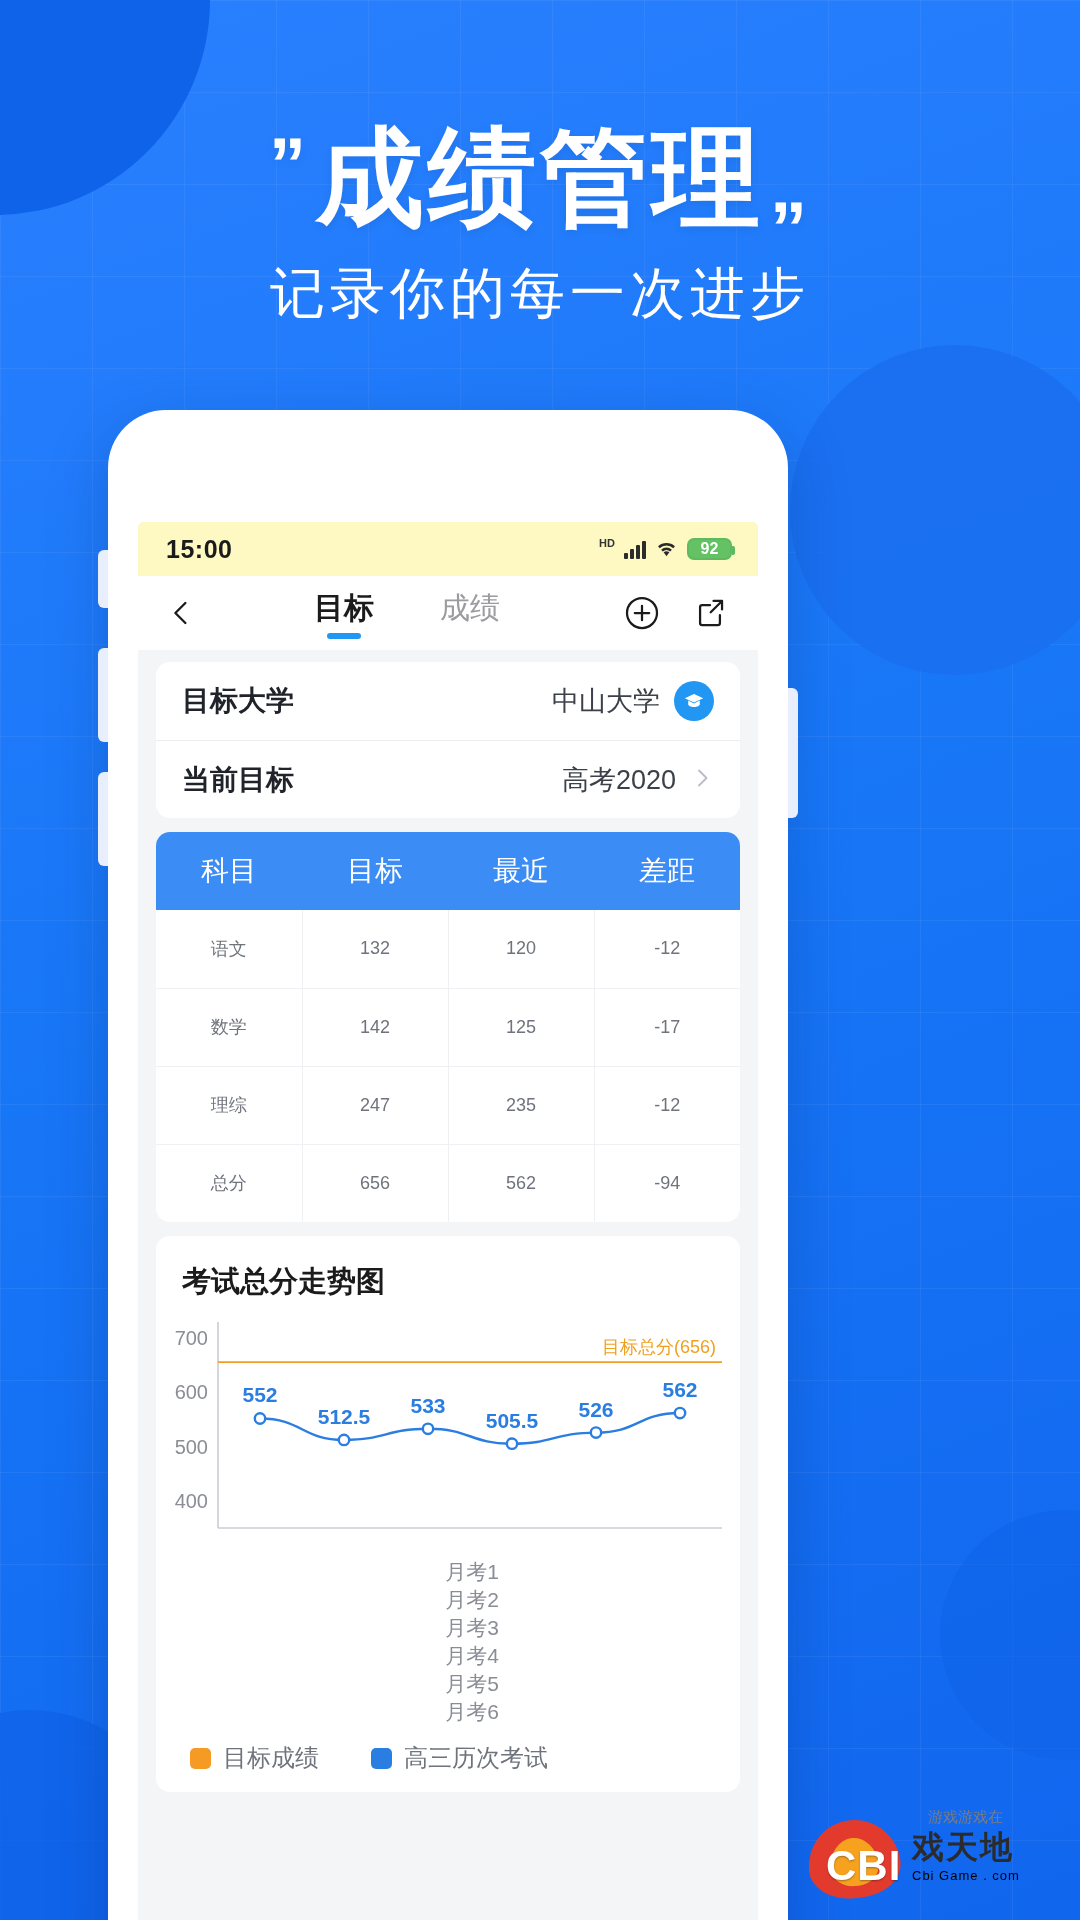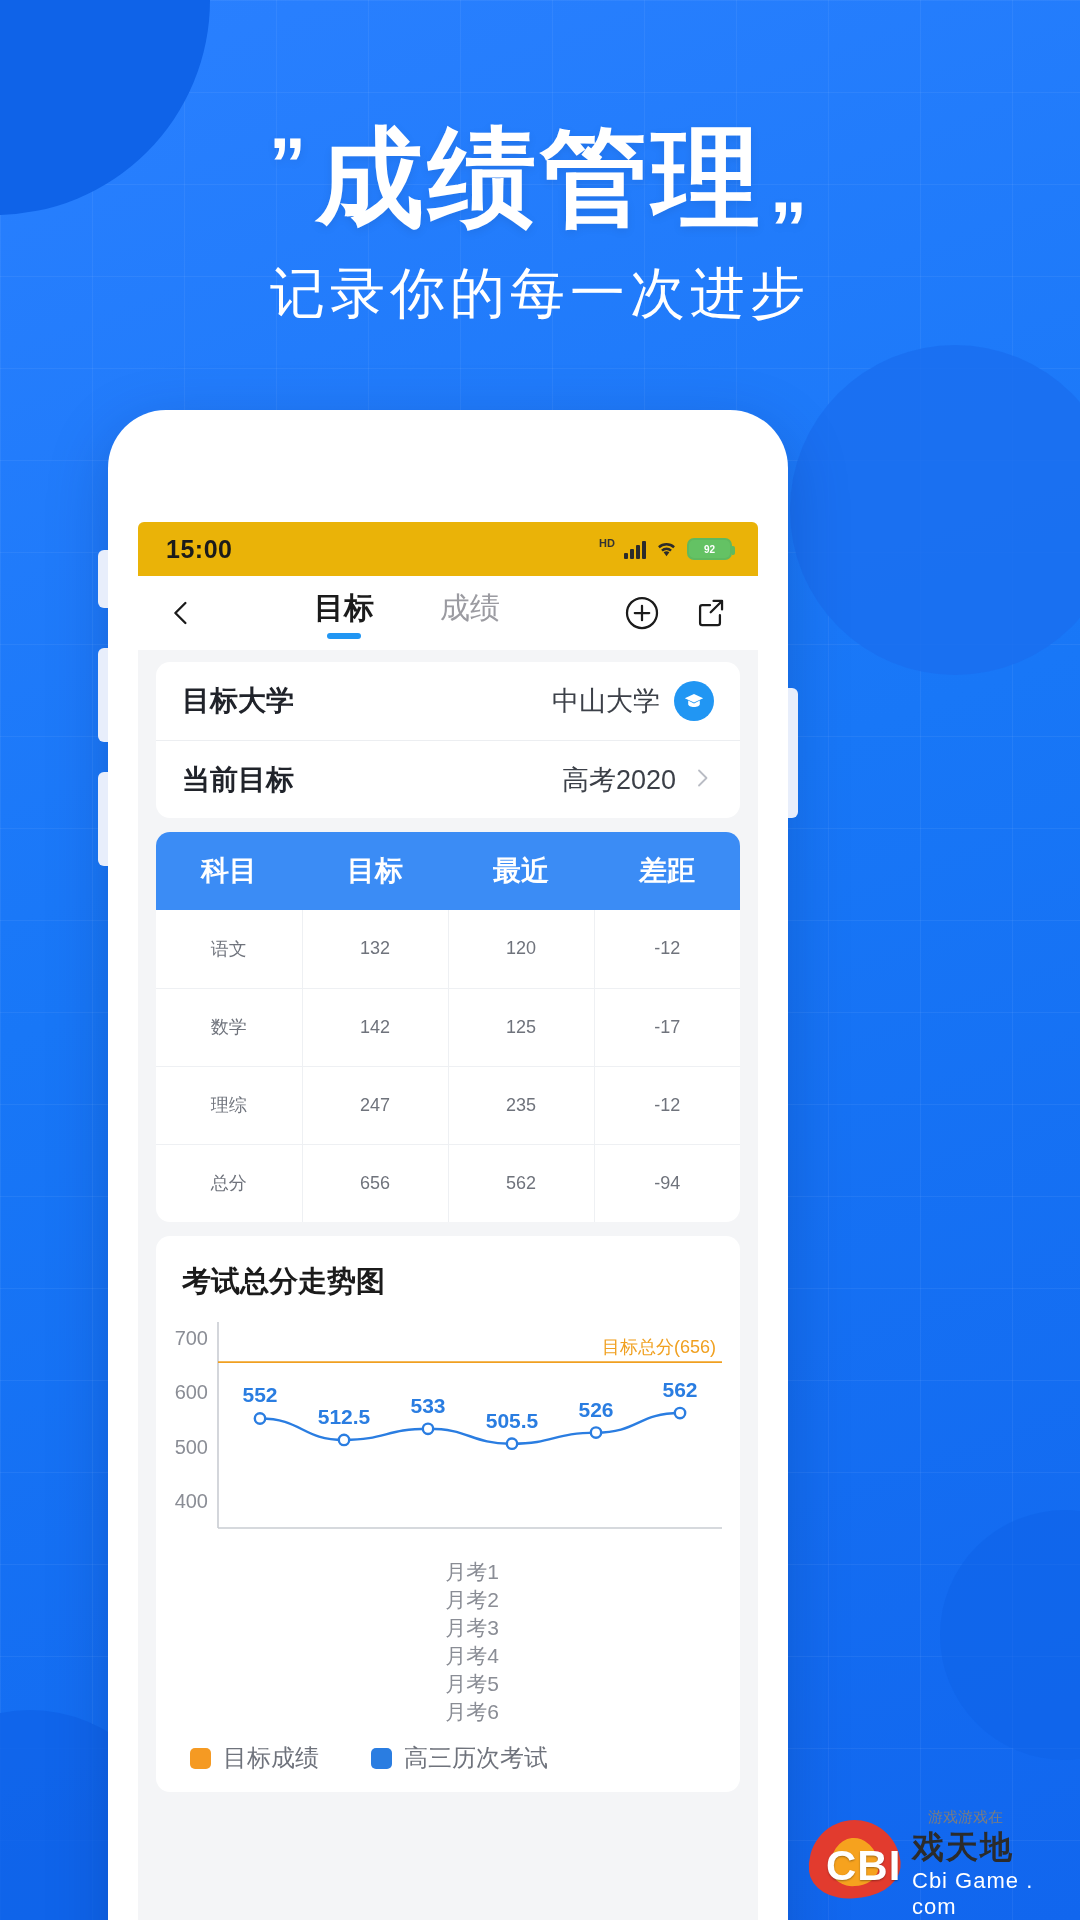--- a/index.html
+++ b/index.html
@@ -55,37 +55,37 @@
   .pb3{top:362px;height:94px;}
   .phone-btn-r{position:absolute;right:-10px;top:278px;width:10px;height:130px;border-radius:0 6px 6px 0;background:#e8eefb;}
 
   .screen{
     position:absolute;left:30px;top:112px;width:620px;height:1450px;
     background:#f4f5f7;border-radius:6px;overflow:hidden;
   }
 
   
   .statusbar{
-    height:54px;background:#eab308;display:flex;align-items:center;
+    height:54px;background:#fef9c3;display:flex;align-items:center;
     justify-content:space-between;padding:0 26px 0 28px;
   }
   .st-time{font-size:25px;font-weight:bold;color:#1b1b1b;letter-spacing:.5px;}
   .st-icons{display:flex;align-items:center;gap:9px;}
   .hd-badge{font-size:11px;font-weight:bold;color:#333;line-height:1;transform:translateY(-6px);}
   .bars{display:flex;align-items:flex-end;gap:2px;height:19px;}
   .bars i{width:4px;background:#2b2b2b;display:block;border-radius:1px;}
   .bars i:nth-child(1){height:6px;}
   .bars i:nth-child(2){height:10px;}
   .bars i:nth-child(3){height:14px;}
   .bars i:nth-child(4){height:18px;}
   .wifi{width:23px;height:18px;position:relative;}
   .wifi svg{display:block;}
   .batt{
     width:45px;height:22px;border:2px solid #5fb95f;border-radius:7px;
-    background:#64c264;color:#fff;font-size:10px;font-weight:bold;
+    background:#64c264;color:#fff;font-size:16px;font-weight:bold;
     display:flex;align-items:center;justify-content:center;position:relative;
   }
   .batt:after{content:"";position:absolute;right:-5px;top:6px;width:3px;height:9px;background:#5fb95f;border-radius:0 2px 2px 0;}
 
   
   .navbar{
     height:74px;background:#fff;display:flex;align-items:center;
     padding:0 28px;position:relative;
   }
   .nav-back{width:46px;display:flex;align-items:center;justify-content:flex-start;}
@@ -111,21 +111,21 @@
   .goal-row + .goal-row{border-top:1px solid #eceef1;}
   .goal-label{font-size:28px;font-weight:bold;color:#20232a;}
   .goal-right{display:flex;align-items:center;gap:14px;}
   .goal-value{font-size:27px;color:#3c4048;}
   .cap-icon{width:40px;height:40px;border-radius:50%;background:#2196f3;display:flex;align-items:center;justify-content:center;}
   .chev{color:#b9bcc4;font-size:26px;line-height:1;}
 
   
   .tbl{width:100%;border-collapse:collapse;}
   .tbl thead th{
-    background:#3b8cf5;color:#fff;font-size:28px;font-weight:bold;
+    background:#3b8cf5;color:#fff;font-size:28px;font-weight:normal;
     height:78px;text-align:center;
   }
   .tbl tbody td{
     height:78px;text-align:center;font-size:18px;color:#6f737c;
     border-bottom:1px solid #eef0f3;border-right:1px solid #eef0f3;
   }
   .tbl tbody tr:last-child td{border-bottom:none;}
   .tbl tbody td:last-child{border-right:none;}
   .v-target{color:#f0a020;}
   .v-recent{color:#2f7fe0;}
@@ -153,21 +153,21 @@
   }
   .wm-flame:after{
     content:"";position:absolute;left:22px;top:18px;width:48px;height:48px;
     background:#f6a21e;border-radius:50% 50% 46% 46%/60% 60% 40% 40%;
   }
   .wm-cbi{
     position:absolute;left:18px;top:26px;font-size:42px;font-weight:bold;color:#fff;
     letter-spacing:1px;z-index:2;text-shadow:0 1px 2px rgba(0,0,0,.35);
   }
   .wm-cn{position:absolute;left:104px;top:10px;font-size:32px;font-weight:bold;color:#2b2b2b;letter-spacing:2px;}
-  .wm-sub{position:absolute;left:104px;top:52px;font-size:22px;color:#ffffff;letter-spacing:1px;}
+  .wm-sub{position:absolute;left:104px;top:52px;font-size:13px;color:#000000;letter-spacing:1px;}
   .wm-top{position:absolute;left:120px;top:-8px;font-size:15px;color:#7d7d7d;}
 </style>
 </head>
 <body>
 
 <div class="bg">
   <div class="bg-grid"></div>
   <div class="blob blob-tl"></div>
   <div class="blob blob-r"></div>
   <div class="blob blob-bl"></div>

